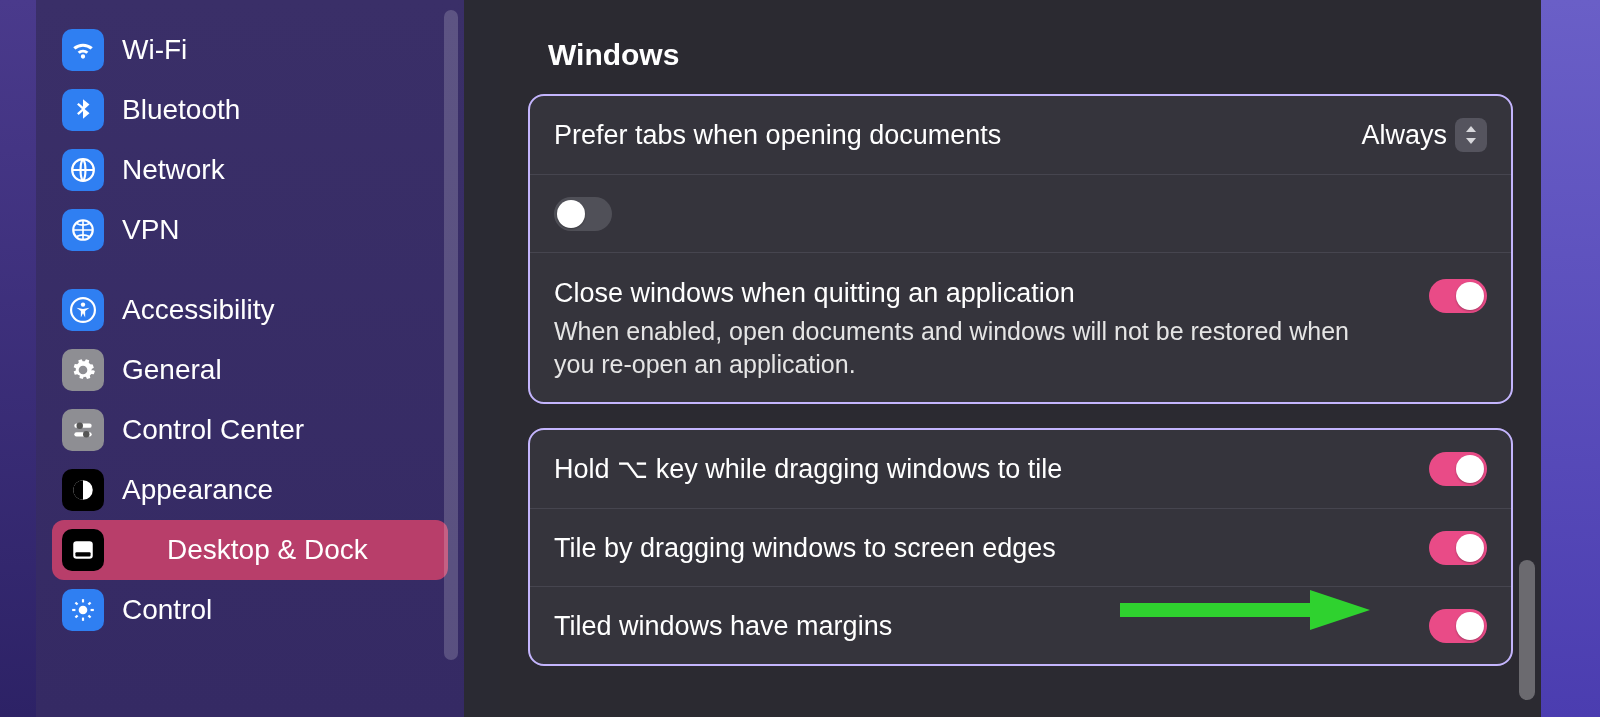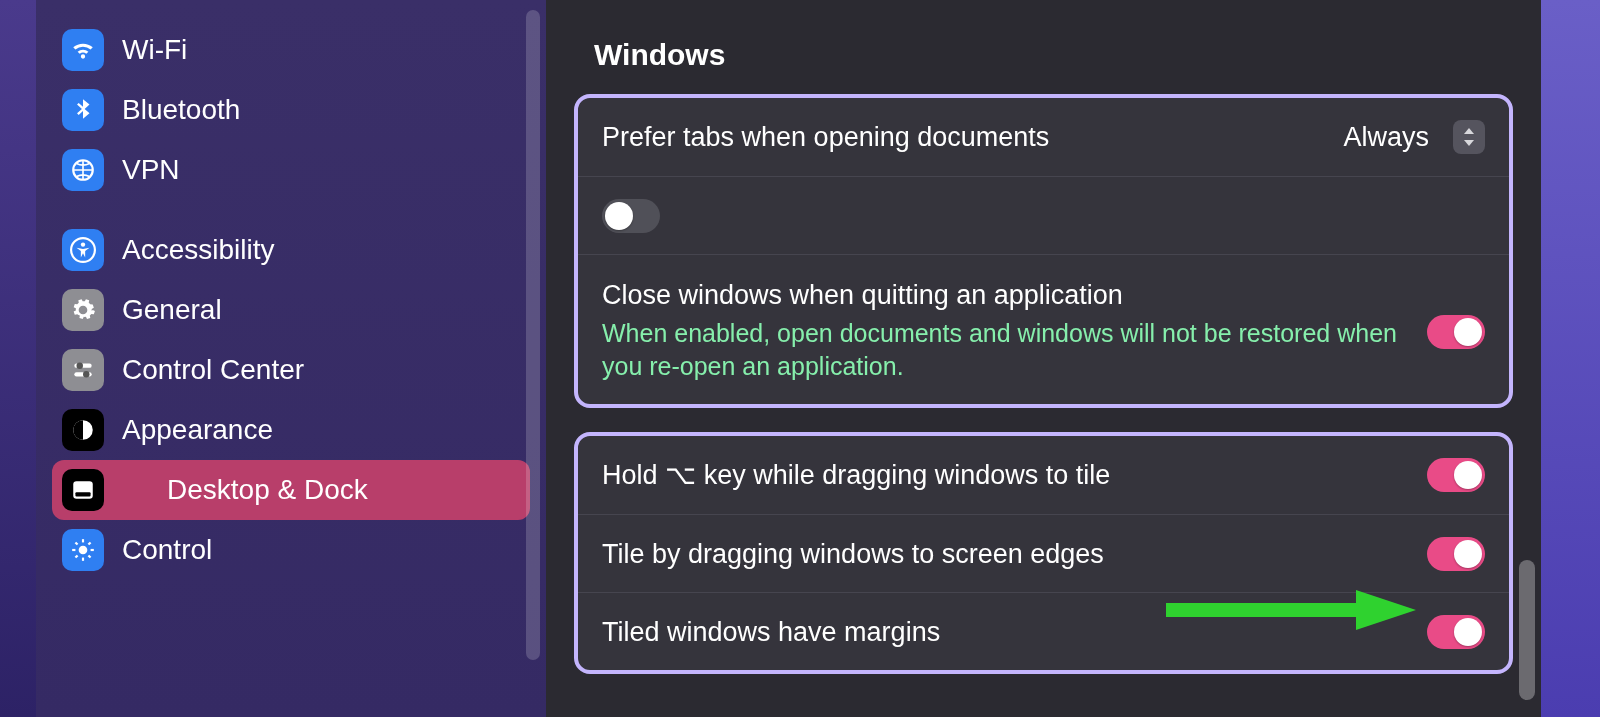--- a/index.html
+++ b/index.html
@@ -25,21 +25,21 @@
   }
   .window {
     position: absolute;
     left: 36px; top: 0;
     width: 1505px; height: 717px;
     display: flex;
     background: #2a2a33;
   }
   
   .sidebar {
-    width: 510px;
+    width: 428px;
     background: linear-gradient(180deg, #3a2f68 0%, #352a64 100%);
     padding: 20px 16px 0 16px;
     position: relative;
   }
   .sidebar-scrollbar {
     position: absolute;
     right: 6px; top: 10px;
     width: 14px; height: 650px;
     background: rgba(255,255,255,0.18);
     border-radius: 7px;
@@ -79,65 +79,66 @@
   .ic-green { background: #34c759; }
   .ic-gray  { background: #8e8e93; }
   .ic-black { background: #000; }
   
   .content {
     flex: 1;
     background: #2b2a31;
     padding: 0 28px 0 28px;
     position: relative;
     overflow: hidden;
+    margin-left: 36px;
   }
   .content-scrollbar {
     position: absolute;
     right: 6px; top: 560px;
     width: 16px; height: 140px;
     background: rgba(255,255,255,0.3);
     border-radius: 8px;
   }
   .section-title {
     color: #fff;
     font-size: 30px;
     font-weight: 700;
     margin: 38px 0 22px 20px;
   }
   .panel {
     background: #35343c;
-    border: 4px solid #c4b5fd;
+    border: 2px solid #c4b5fd;
     border-radius: 16px;
     margin-bottom: 24px;
   }
   .row {
     display: flex;
     align-items: center;
     padding: 20px 24px;
     min-height: 78px;
   }
   .row + .row { border-top: 1px solid #46454f; }
   .row-text { flex: 1; }
   .row-label {
     color: #fff;
     font-size: 27px;
     line-height: 1.35;
   }
   .row-sub {
-    color: #86efac;
+    color: #e5e5e5;
     font-size: 25px;
     line-height: 1.3;
     margin-top: 4px;
     max-width: 820px;
   }
   
   .dropdown {
     display: flex;
     align-items: center;
-    gap: 24px;
+    gap: 8px;
     text-align: right;
   }
   .dropdown-value {
     color: #fff;
     font-size: 27px;
   }
   .dropdown-btn {
     width: 32px; height: 34px;
     background: #55545e;
     border-radius: 8px;
@@ -196,20 +197,29 @@
 
       <li class="sidebar-item">
         <span class="sidebar-icon ic-blue">
           <svg viewBox="0 0 24 24">
               <path d="M12 2l6 5-4.5 4L18 15l-6 5V13l-4 3.5-1.5-1.5L11 11 6.5 7 8 5.5l4 3.5V2z"></path>
             </svg>
         </span>
         <span class="sidebar-label">Bluetooth</span>
       </li>
 
+      <li class="sidebar-item">
+        <span class="sidebar-icon ic-blue">
+          <svg viewBox="0 0 24 24">
+              <circle cx="12" cy="12" r="10" fill="none" stroke="#fff" stroke-width="2"></circle>
+              <path d="M2 12h20M12 2c3 3 3 17 0 20M12 2c-3 3-3 17 0 20" fill="none" stroke="#fff" stroke-width="2"></path>
+            </svg>
+        </span>
+        <span class="sidebar-label">Network</span>
+      </li>
 
 
       <li class="sidebar-item">
         <span class="sidebar-icon ic-blue">
           <svg viewBox="0 0 24 24">
               <circle cx="12" cy="12" r="9" fill="none" stroke="#fff" stroke-width="2"></circle>
               <path d="M3 12h18M12 3v18M6 6c4 2 8 2 12 0M6 18c4-2 8-2 12 0" fill="none" stroke="#fff" stroke-width="1.5"></path>
             </svg>
         </span>
         <span class="sidebar-label">VPN</span>
@@ -314,21 +324,21 @@
           </span>
         </div>
       </div>
 
       <div class="row">
         <div class="toggle off">
             <div class="knob"></div>
           </div>
       </div>
 
-      <div class="row" style="align-items:center;padding-top:22px;padding-bottom:22px;">
+      <div class="row" style="align-items:flex-start;padding-top:22px;padding-bottom:22px;">
         <div class="row-text">
           <div class="row-label">Close windows when quitting an application</div>
           <div class="row-sub">When enabled, open documents and windows will not be restored when you re-open an application.</div>
         </div>
         <div class="toggle on" style="margin-top:4px;">
             <div class="knob"></div>
           </div>
       </div>
 
     </div>

